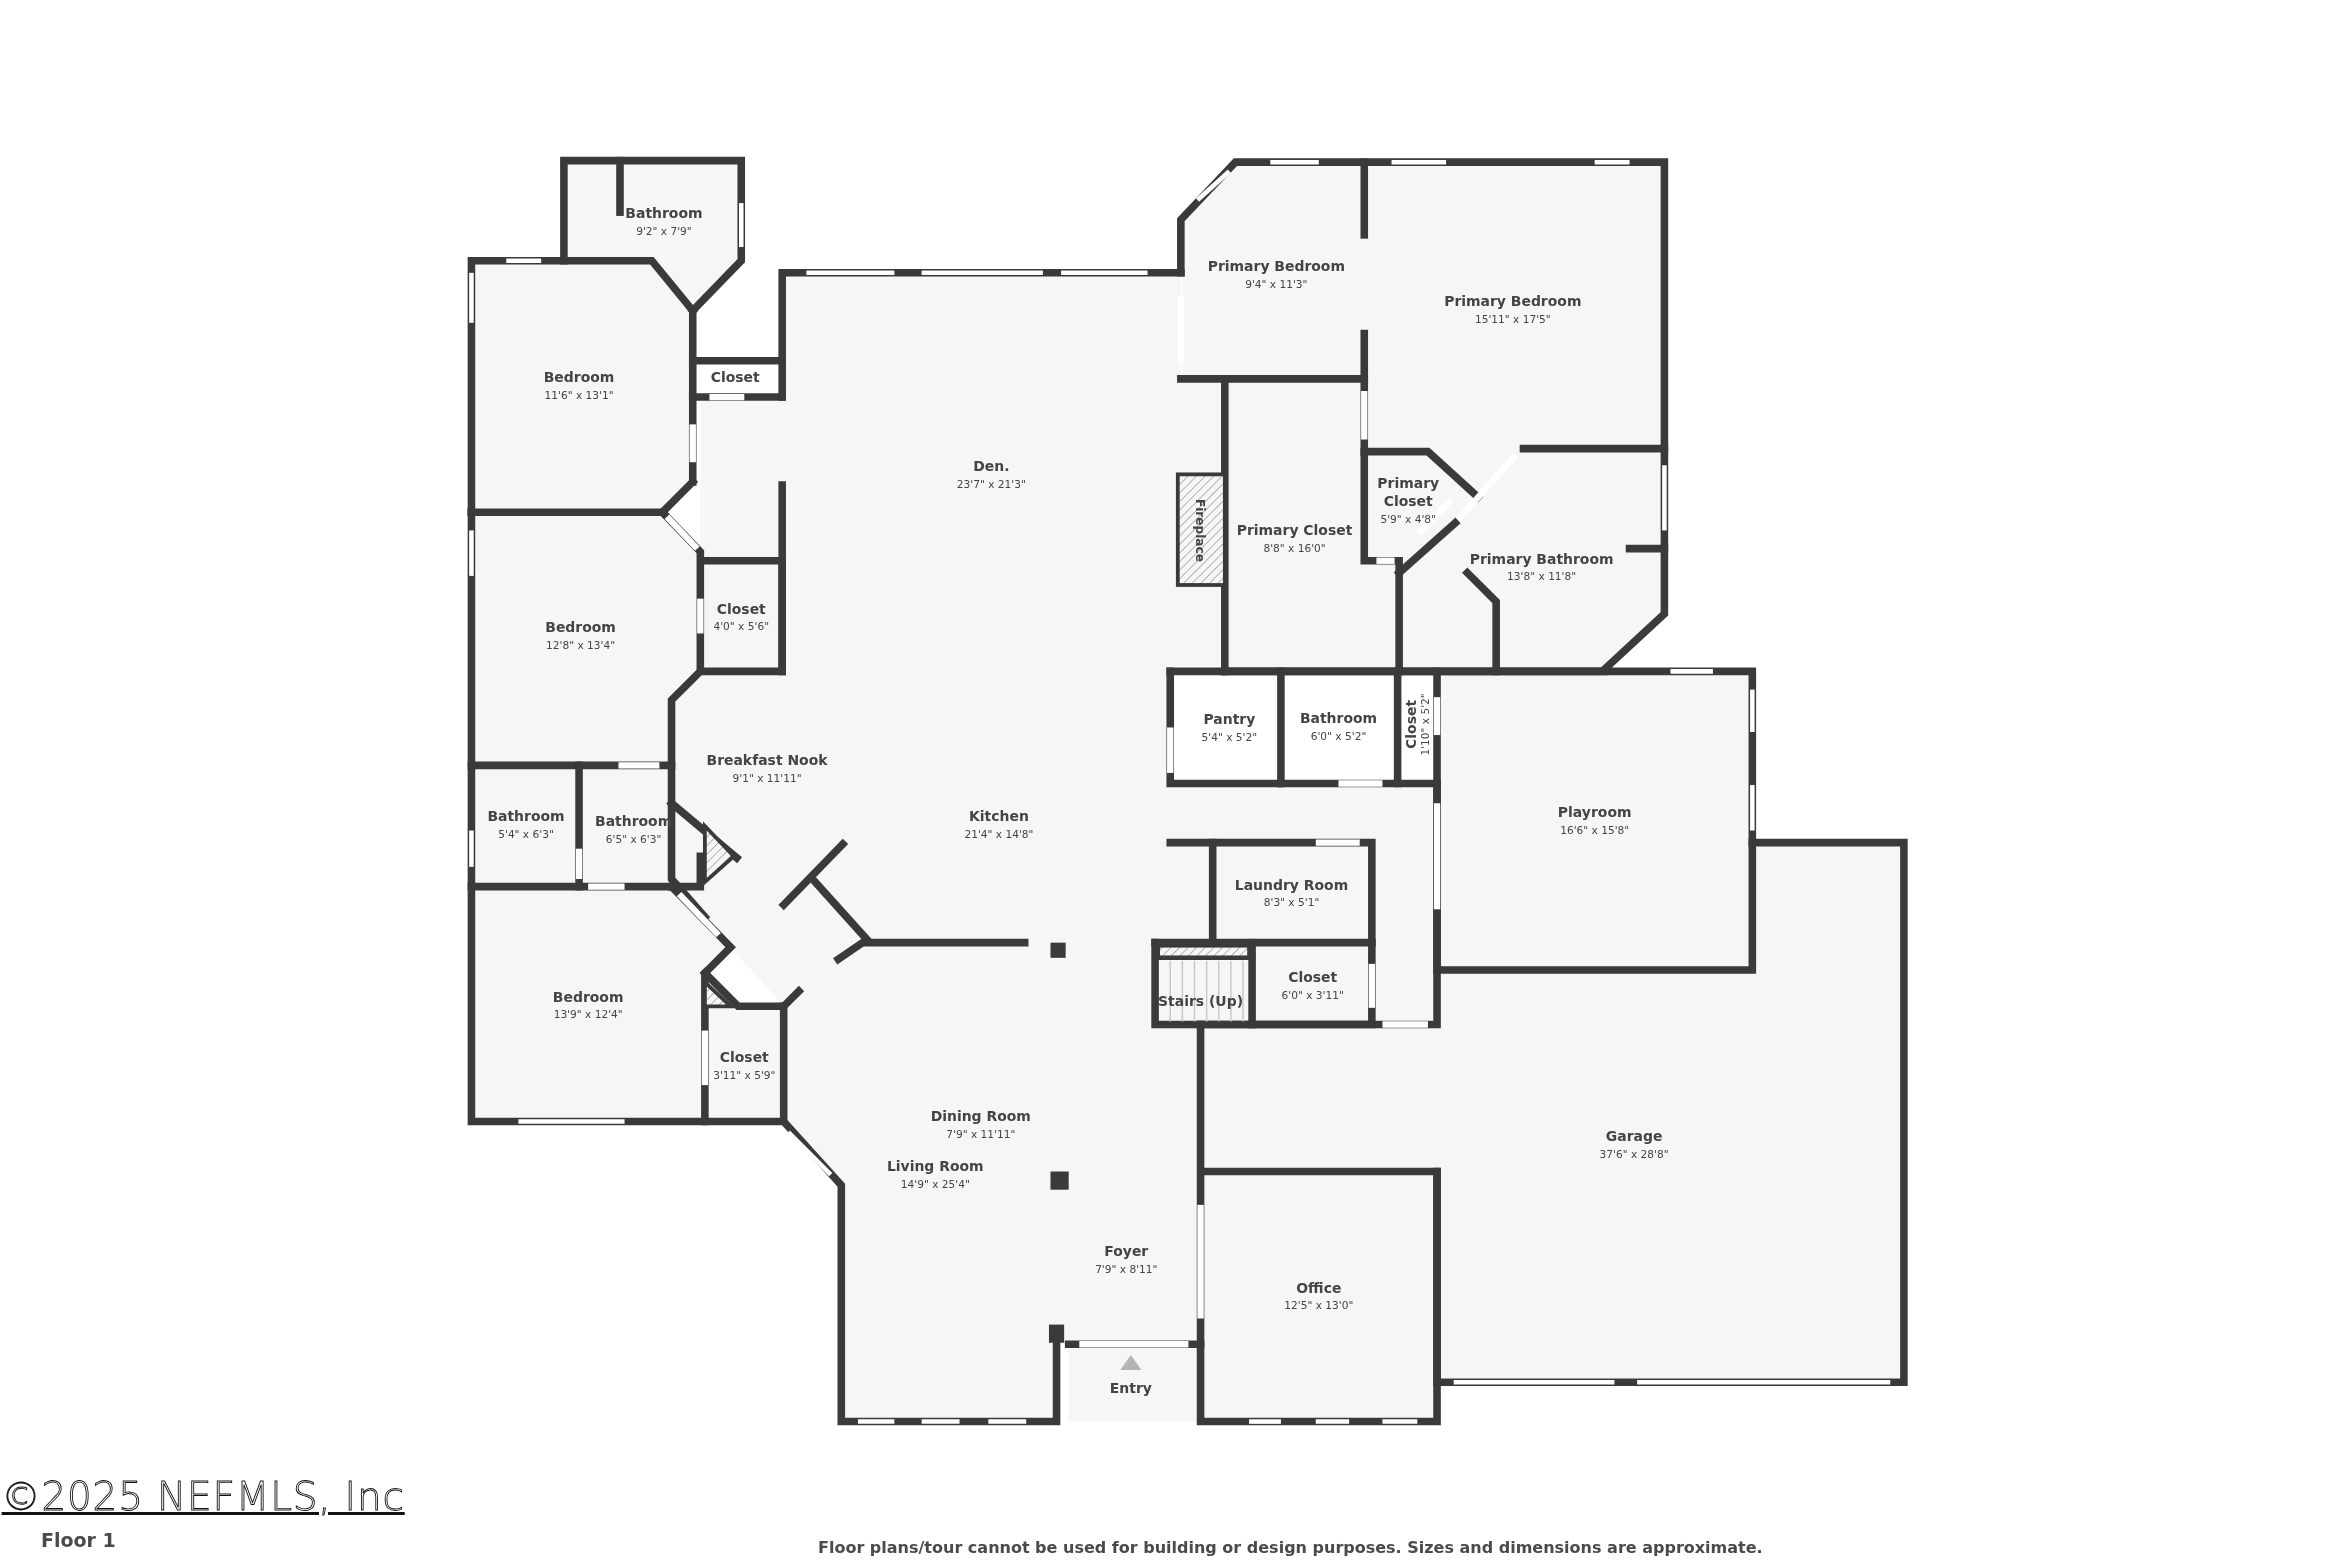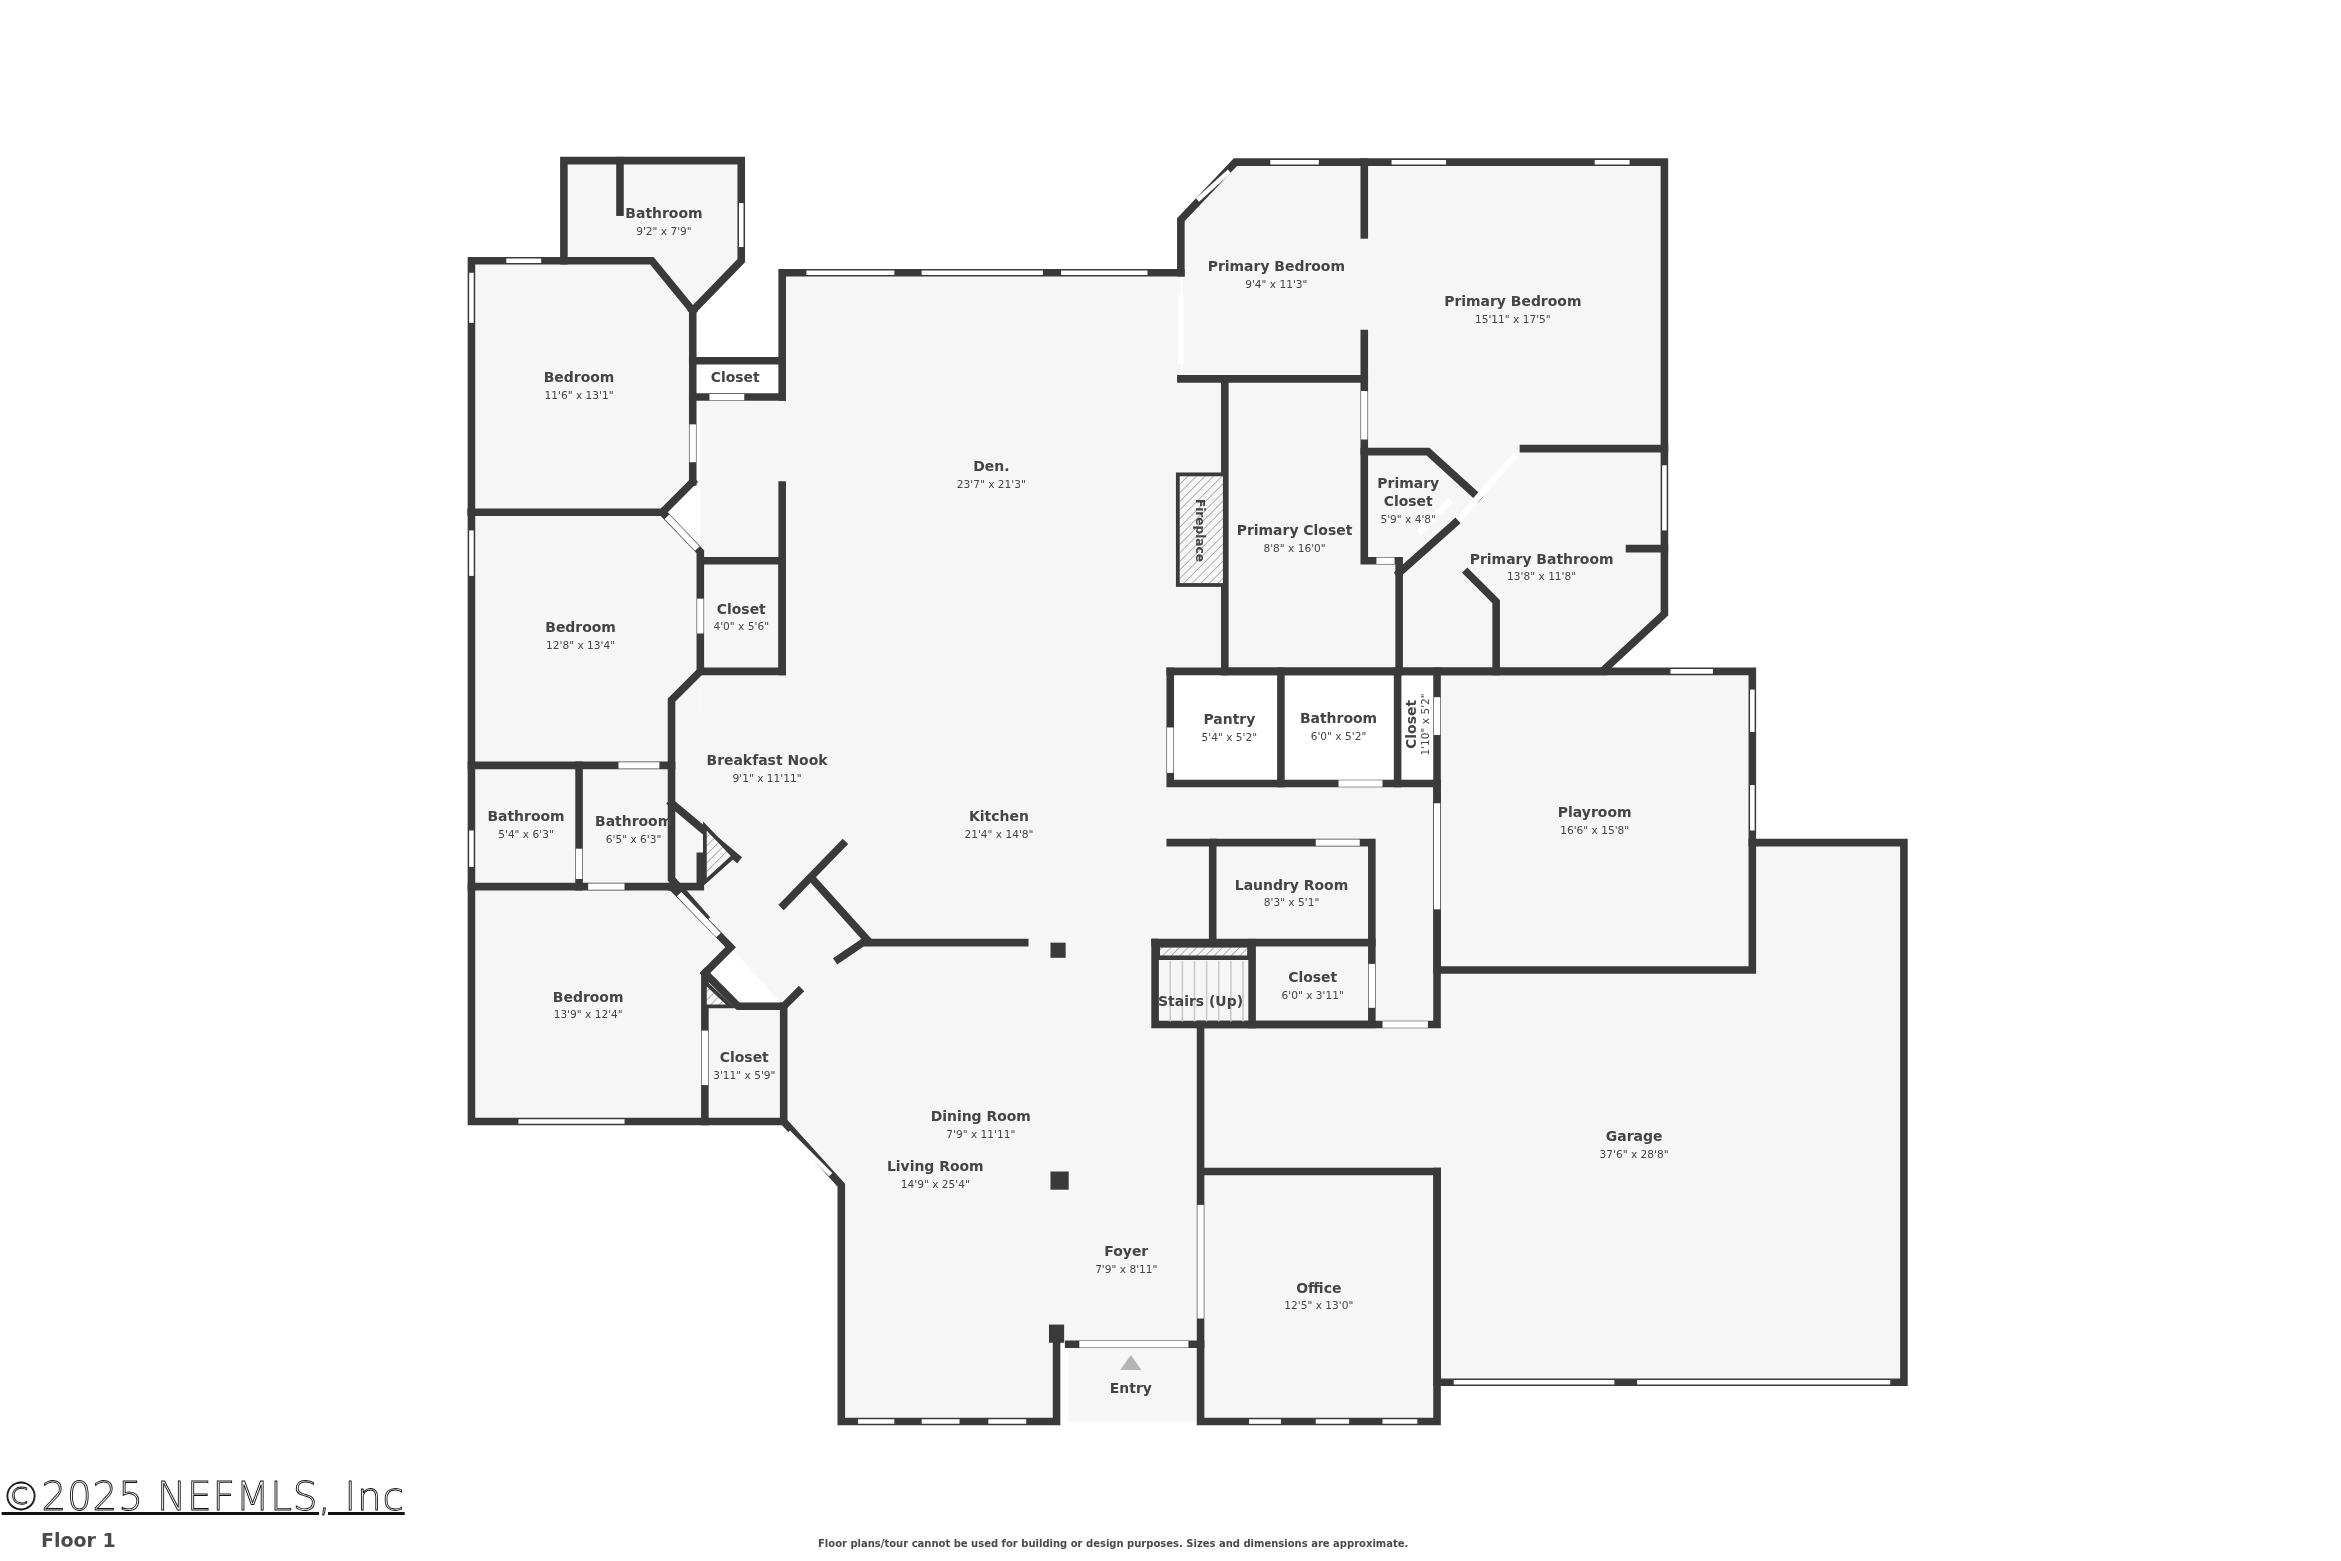--- a/index.html
+++ b/index.html
@@ -9,21 +9,21 @@
   .wall { stroke:#3a3a3a; stroke-width:5; fill:none; stroke-linecap:square; stroke-linejoin:miter; }
   .win { stroke:#ffffff; stroke-width:3; }
   .door { stroke:#ffffff; stroke-width:4.2; }
   .room-name { font-family:"DejaVu Sans", sans-serif; font-weight:bold; font-size:9.2px; fill:#444444; text-anchor:middle; }
   .room-dim { font-family:"DejaVu Sans", sans-serif; font-size:7px; fill:#444444; text-anchor:middle; }
   .stair-line { stroke:#c9c9c9; stroke-width:1; }
   .hatch { fill:url(#hatch); stroke:#3a3a3a; stroke-width:2.5; }
   .entry-arrow { fill:#b5b5b5; }
   .watermark { position:absolute; left:1.6px; top:1474px; font-family:"DejaVu Sans", sans-serif; font-size:39px; font-weight:100; color:#ffffff; -webkit-text-stroke:0.9px #111; letter-spacing:0.8px;text-decoration:underline; }
   .floor-label { position:absolute; left:41px; top:1529px; font-family:"DejaVu Sans", sans-serif; font-weight:bold; font-size:19px; color:#4a4a4a;text-align:right; }
-  .disclaimer { position:absolute; left:818px; top:1538px; font-family:"DejaVu Sans", sans-serif; font-weight:bold; font-size:10px; color:#4a4a4a; white-space:nowrap;text-align:right; }
+  .disclaimer { position:absolute; left:818px; top:1538px; font-family:"DejaVu Sans", sans-serif; font-weight:bold; font-size:16px; color:#4a4a4a; white-space:nowrap;text-align:right; }
 </style>
 </head>
 <body>
 
 <svg id="plan" viewBox="0 0 1545 1030" preserveAspectRatio="none" xmlns="http://www.w3.org/2000/svg">
   <defs>
     <pattern id="hatch" width="4" height="4" patternUnits="userSpaceOnUse" patternTransform="rotate(45)">
       <rect width="4" height="4" fill="#f6f6f6"></rect>
       <line x1="0" y1="0" x2="0" y2="4" stroke="#8a8a8a" stroke-width="0.8"></line>
     </pattern>

